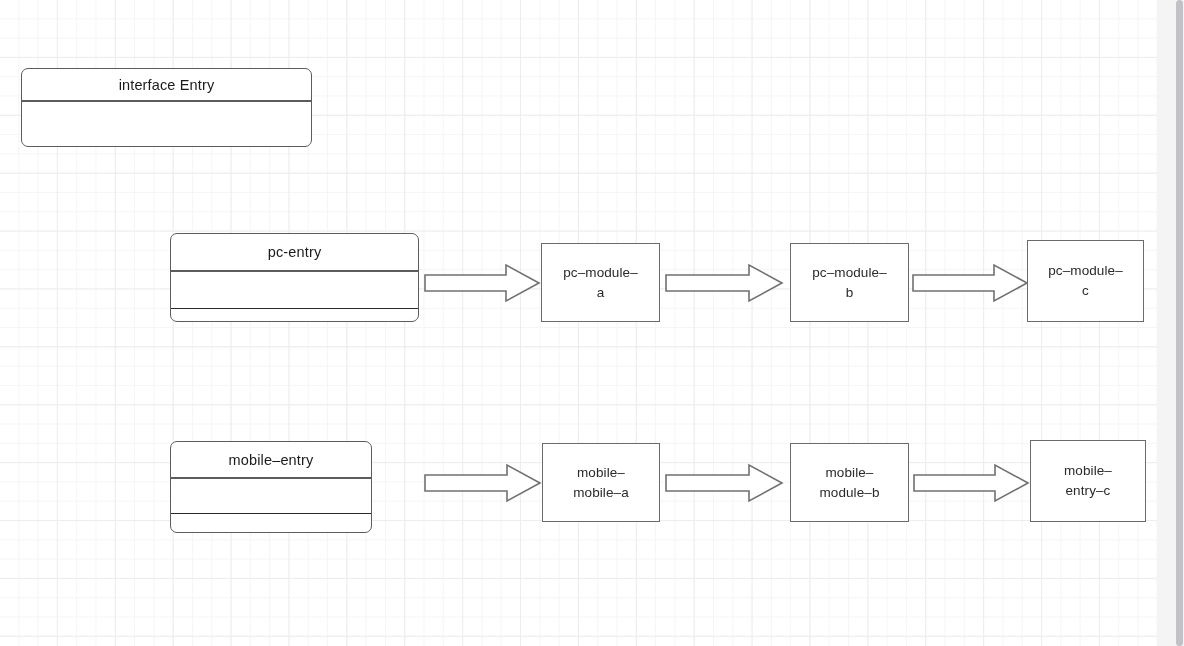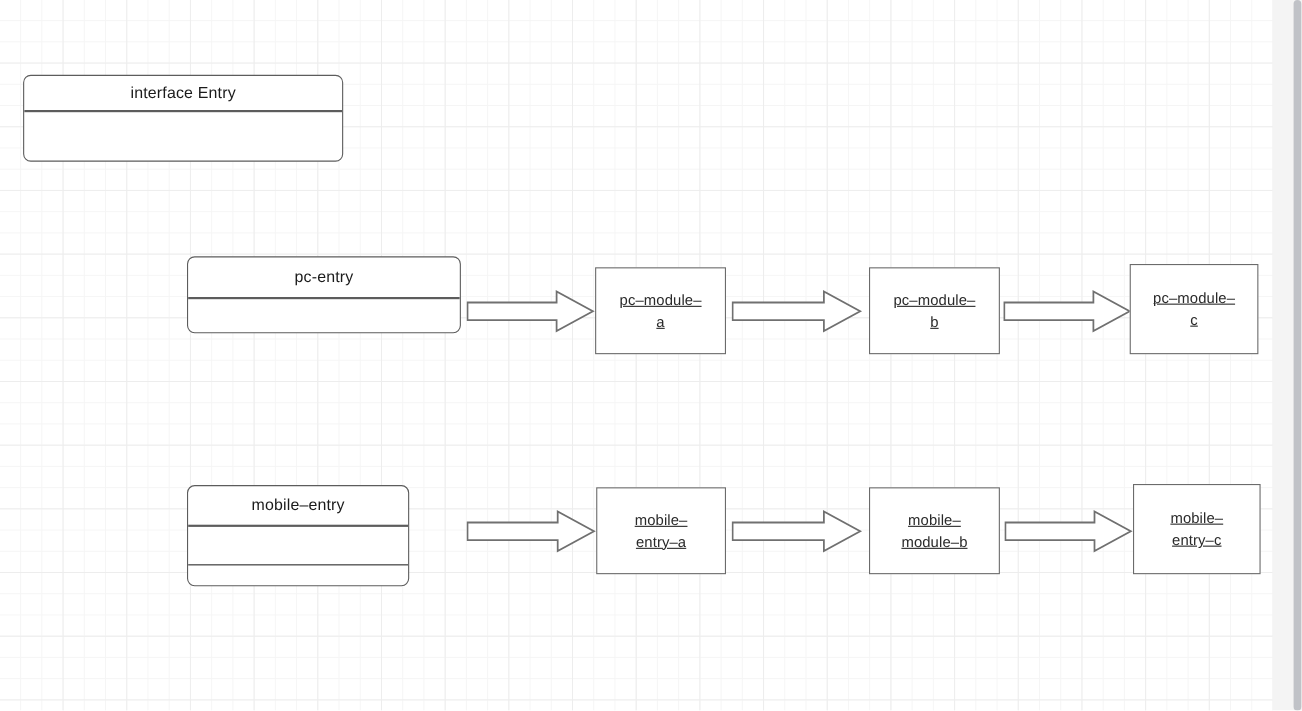--- a/index.html
+++ b/index.html
@@ -102,41 +102,40 @@
     background: #ffffff;
     border: 1.6px solid #6b6b6b;
     display: flex;
     align-items: center;
     justify-content: center;
     text-align: center;
     font-size: 13.5px;
     line-height: 1.45;
     color: #2a2a2a;
     letter-spacing: 0.1px;
-    text-decoration: underline;
   }
 
   
   .arrow {
     position: absolute;
   }
   .arrow svg { display: block; }
 </style>
 </head>
 <body>
 
 <div id="canvas">
 
   <div class="umlbox" style="left:21px; top:68px; width:291px; height:79px;">
     <div class="uml-title" style="height:31px;">interface Entry</div>
     <div class="uml-sep"></div>
     <div class="uml-compartment" style="height:34px;"></div>
   </div>
 
-  <div class="umlbox" style="left:170px; top:233px; width:249px; height:70px;">
+  <div class="umlbox" style="left:170px; top:233px; width:249px; height:89px;">
     <div class="uml-title" style="height:36px;">pc-entry</div>
     <div class="uml-sep"></div>
     <div class="uml-compartment" style="height:36px;"></div>
     <div class="uml-sep dark"></div>
     <div class="uml-compartment" style="height:16px;"></div>
   </div>
 
   <div class="arrow" style="left:424px; top:263px; width:118px; height:40px;">
     <svg width="118" height="40" viewBox="0 0 118 40">
       <path d="M1,12 L82,12 L82,2 L115,20 L82,38 L82,28 L1,28 Z" fill="#ffffff" stroke="#707070" stroke-width="1.6" stroke-linejoin="miter"></path>
@@ -186,21 +185,21 @@
 
   <div class="arrow" style="left:424px; top:463px; width:119px; height:40px;">
     <svg width="119" height="40" viewBox="0 0 119 40">
       <path d="M1,12 L83,12 L83,2 L116,20 L83,38 L83,28 L1,28 Z" fill="#ffffff" stroke="#707070" stroke-width="1.6" stroke-linejoin="miter"></path>
     </svg>
   </div>
 
   <div class="modbox" style="left:542px; top:443px; width:118px; height:79px;">
     <div>
       <span>mobile–</span><br>
-      <span>entry–a</span>
+      <span>mobile–a</span>
     </div>
   </div>
 
   <div class="arrow" style="left:665px; top:463px; width:120px; height:40px;">
     <svg width="120" height="40" viewBox="0 0 120 40">
       <path d="M1,12 L84,12 L84,2 L117,20 L84,38 L84,28 L1,28 Z" fill="#ffffff" stroke="#707070" stroke-width="1.6" stroke-linejoin="miter"></path>
     </svg>
   </div>
 
   <div class="modbox" style="left:790px; top:443px; width:119px; height:79px;">

